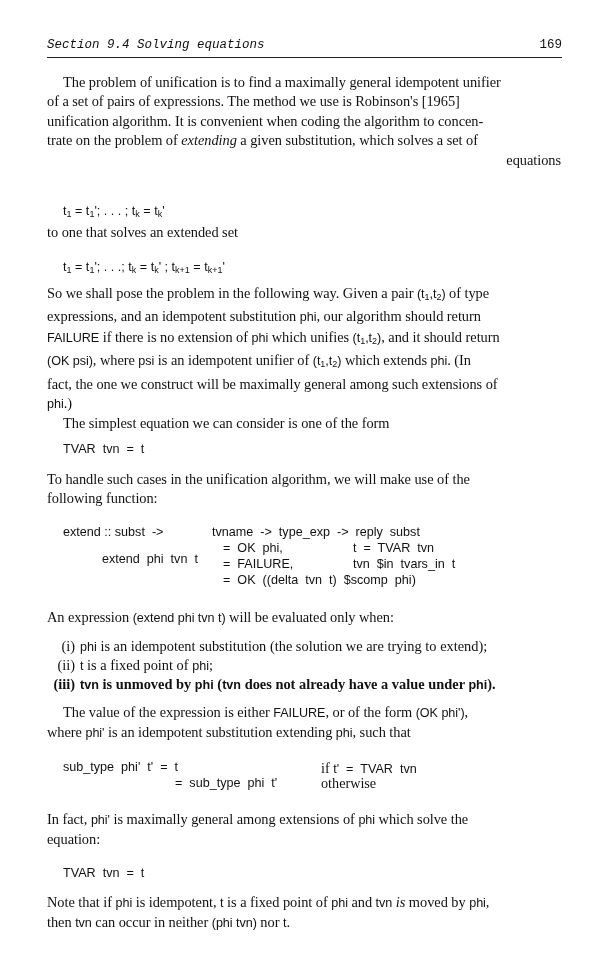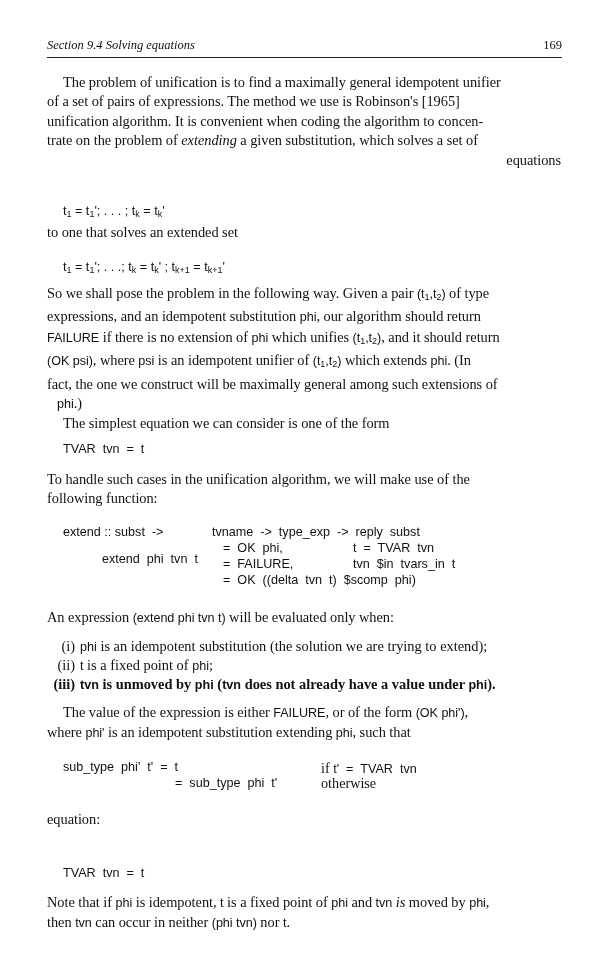--- a/index.html
+++ b/index.html
@@ -1,20 +1,20 @@
 <!DOCTYPE html>
 <html><head>
 <meta charset="utf-8">
 <style>
   html, body { margin: 0; padding: 0; background: #ffffff; }
   body { width: 600px; height: 973px; position: relative; overflow: hidden; color: #111; }
   .page { position: absolute; left: 0; top: 0; width: 600px; height: 973px; }
   .serif { font-family: "Liberation Serif", "DejaVu Serif", serif; }
 
-  .header { position: absolute; left: 47px; top: 38px; width: 515px; height: 18px; font-family: Liberation Serif, serif; font-size: 12.5px; }
+  .header { position: absolute; left: 47px; top: 38px; width: 515px; height: 18px; font-family: Liberation Mono, monospace; font-size: 12.5px; }
   .header .title { position: absolute; left: 0; top: 0; font-style: italic; }
   .header .pagenum { position: absolute; right: 0; top: 0; }
   .rule { position: absolute; left: 47px; top: 57px; width: 515px; height: 0; border-top: 1.3px solid #222; }
 
   .p { position: absolute; left: 47px; width: 514px; font-family: "Liberation Serif", serif; font-size: 14.4px; line-height: 19.4px; text-align: justify; letter-spacing: -0.05px; }
   .c { font-family: "Liberation Sans", sans-serif; font-size: 12.6px; }
   .it { font-style: italic; }
   .sub { font-size: 9px; vertical-align: -2px; }
 
   .code { position: absolute; font-family: "Liberation Sans", sans-serif; font-size: 12.6px; white-space: pre; line-height: 16px; }
@@ -50,21 +50,21 @@
   </div>
 
   <div class="code" style="left:63px; top:259px;"><span>t</span><span class="sub">1</span><span> = t</span><span class="sub">1</span><span>'; . . .; t</span><span class="sub">k</span><span> = t</span><span class="sub">k</span><span>' ; t</span><span class="sub">k+1</span><span> = t</span><span class="sub">k+1</span><span>'</span></div>
 
   <div class="p" style="top:284px;">
     <div><span>So we shall pose the problem in the following way. Given a pair </span><span class="c">(t</span><span class="c sub">1</span><span class="c">,t</span><span class="c sub">2</span><span class="c">)</span><span> of type</span></div>
     <div><span>expressions, and an idempotent substitution </span><span class="c">phi</span><span>, our algorithm should return</span></div>
     <div><span class="c">FAILURE</span><span> if there is no extension of </span><span class="c">phi</span><span> which unifies </span><span class="c">(t</span><span class="c sub">1</span><span class="c">,t</span><span class="c sub">2</span><span class="c">)</span><span>, and it should return</span></div>
     <div><span class="c">(OK psi)</span><span>, where </span><span class="c">psi</span><span> is an idempotent unifier of </span><span class="c">(t</span><span class="c sub">1</span><span class="c">,t</span><span class="c sub">2</span><span class="c">)</span><span> which extends </span><span class="c">phi</span><span>. (In</span></div>
     <div>fact, the one we construct will be maximally general among such extensions of</div>
-    <div style="text-align:left;margin-left:10px;"><span class="c">phi</span><span>.)</span></div>
+    <div style="text-align:left;"><span class="c">phi</span><span>.)</span></div>
     <div style="text-align:left; text-indent:16px;">The simplest equation we can consider is one of the form</div>
   </div>
 
   <div class="code" style="left:63px; top:441px;">TVAR  tvn  =  t</div>
 
   <div class="p" style="top:470px;">
     <div>To handle such cases in the unification algorithm, we will make use of the</div>
     <div style="text-align:left;">following function:</div>
   </div>
 
@@ -95,20 +95,21 @@
   </div>
 
   <div>
     <div class="col" style="left:63px; top:759px;">sub_type  phi'  t'  =  t</div>
     <div class="col" style="left:175px; top:775px;">=  sub_type  phi  t'</div>
     <div style="position:absolute; left:321px; top:759px; white-space:pre;"><span class="serif" style="font-size:14.2px;">if </span><span class="c">t'  =  TVAR  tvn</span></div>
     <div class="sercol" style="left:321px; top:775px;">otherwise</div>
   </div>
 
   <div class="p" style="top:810px;">
+    <div><span>In fact, </span><span class="c">phi'</span><span> is maximally general among extensions of </span><span class="c">phi</span><span> which solve the</span></div>
     <div style="text-align:left;">equation:</div>
   </div>
 
   <div class="code" style="left:63px; top:865px;">TVAR  tvn  =  t</div>
 
   <div class="p" style="top:893px;">
     <div><span>Note that if </span><span class="c">phi</span><span> is idempotent, </span><span class="c">t</span><span> is a fixed point of </span><span class="c">phi</span><span> and </span><span class="c">tvn</span><span class="it"> is</span><span> moved by </span><span class="c">phi</span><span>,</span></div>
     <div style="text-align:left;"><span>then </span><span class="c">tvn</span><span> can occur in neither </span><span class="c">(phi  tvn)</span><span> nor </span><span class="c">t</span><span>.</span></div>
   </div>
 

